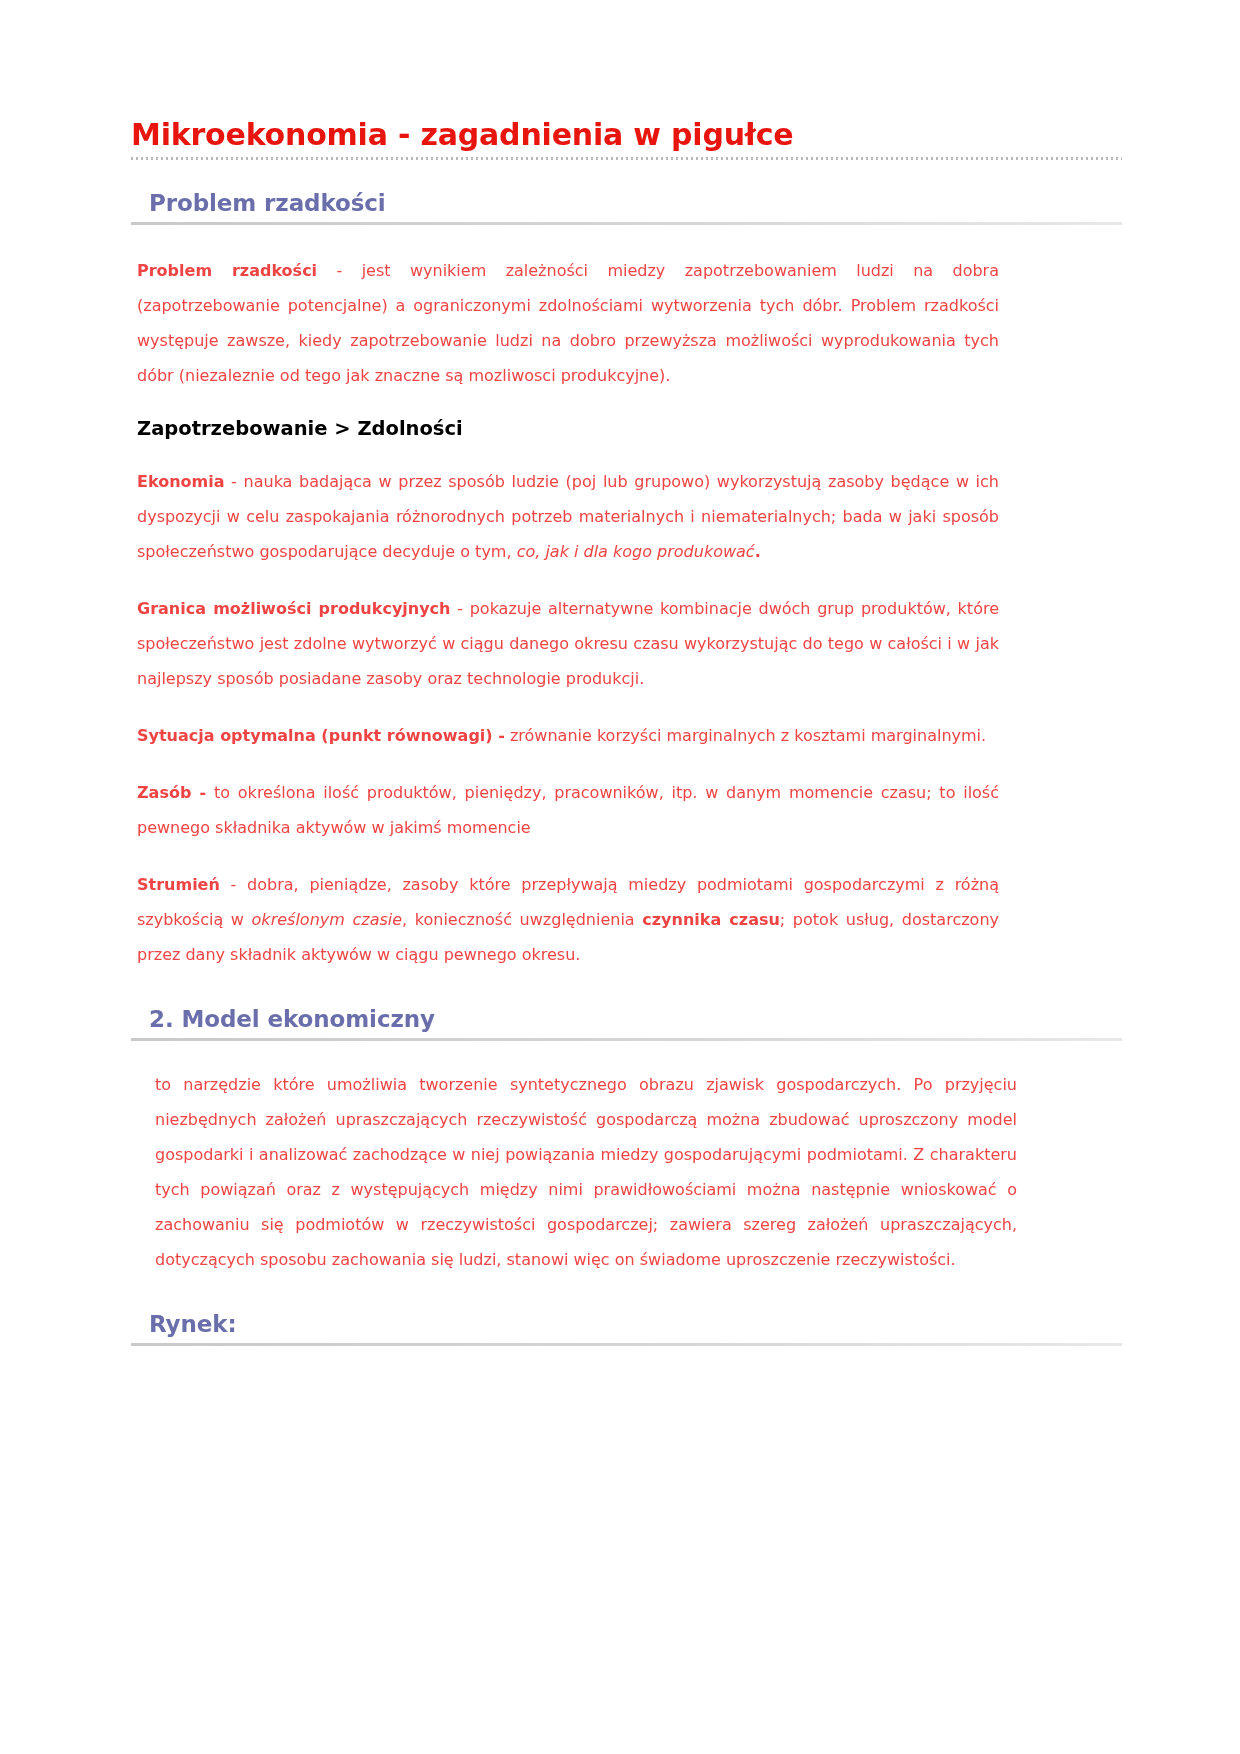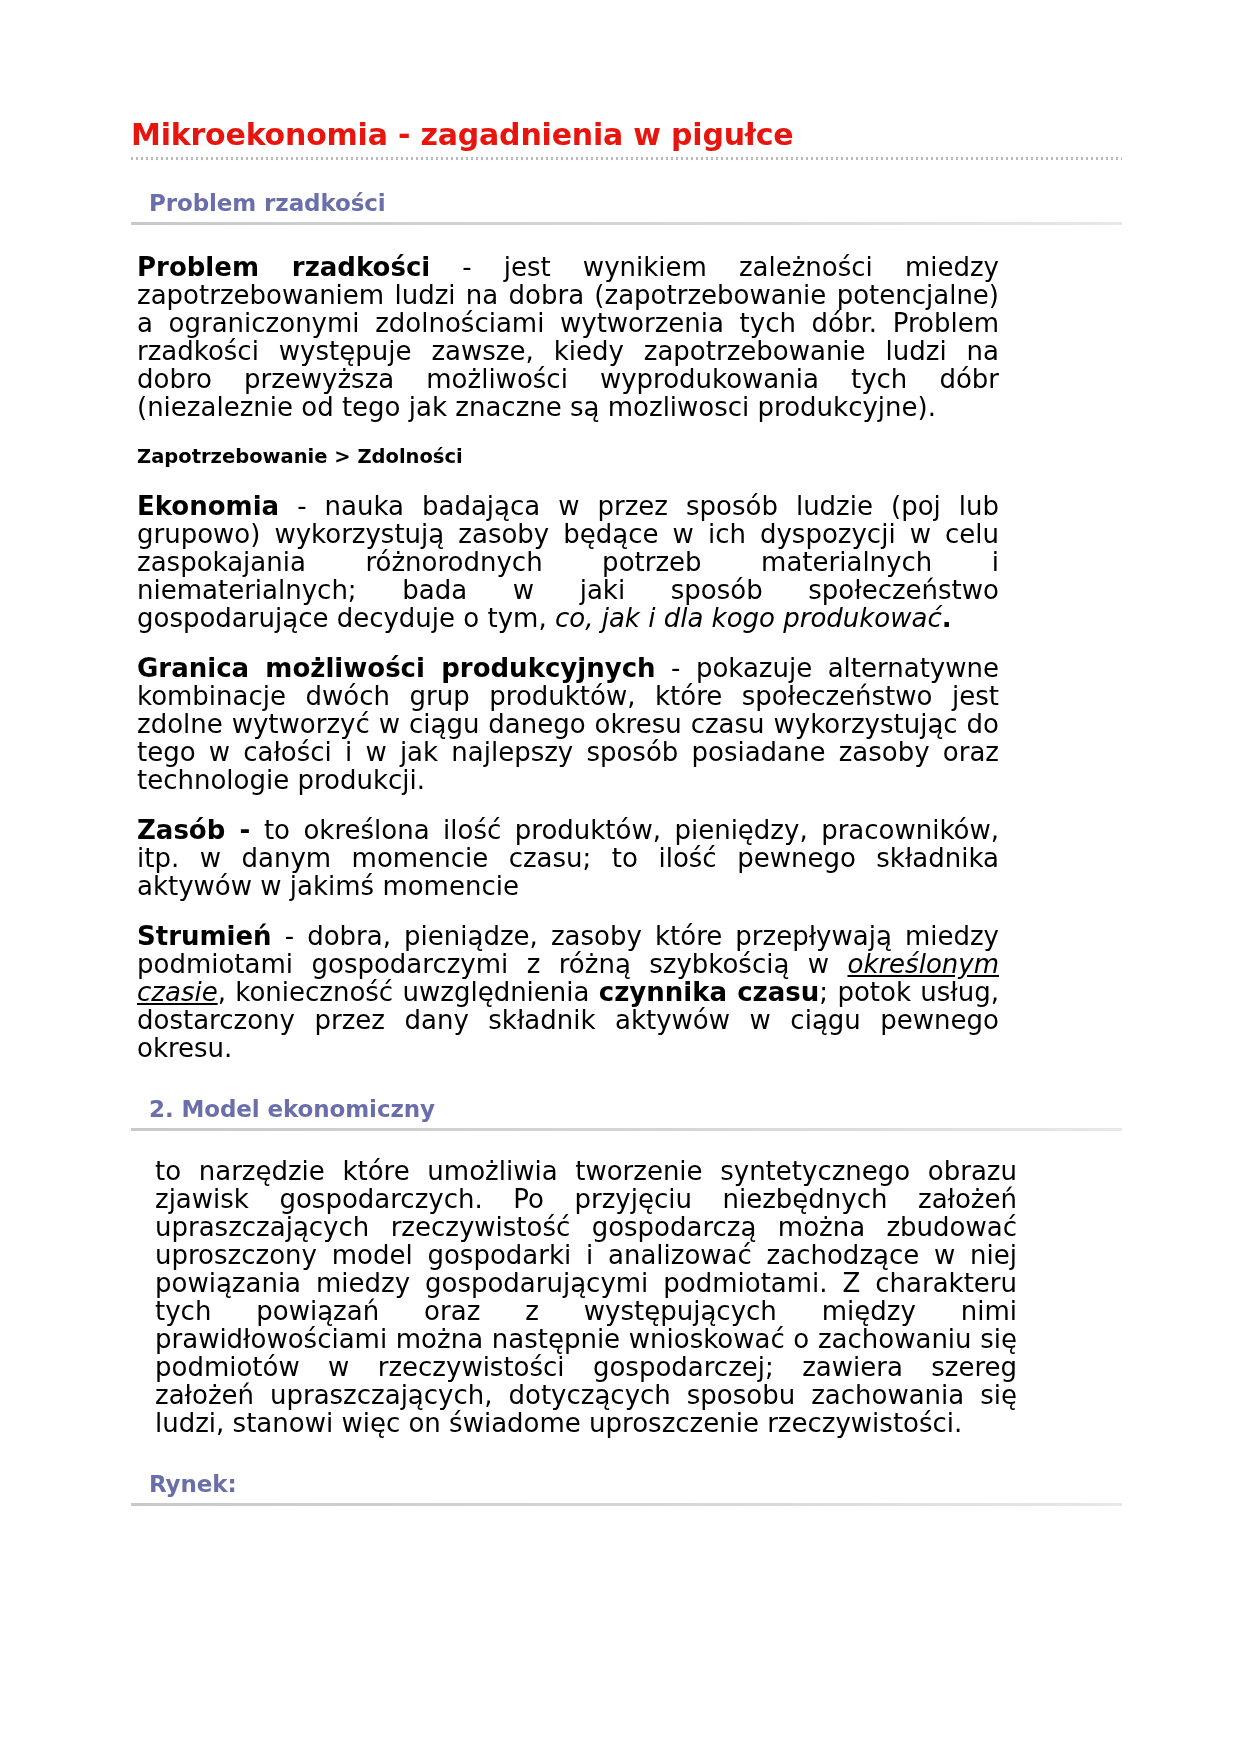--- a/index.html
+++ b/index.html
@@ -64,44 +64,43 @@
     background: linear-gradient(to right, #c9c9c9 0%, #d6d6d6 55%, #e8e8e8 100%);
     margin: 0 0 0 0;
   }
 
   
   .body-block {
     width: 862px;
     margin-left: 6px;
   }
   p.para {
-    font-size: 26px;
-    line-height: 28px;
+    font-size: 16px;
+    line-height: 35px;
     text-align: justify;
     text-justify: inter-word;
     margin: 0 0 22px 0;
-    color: #000000;
+    color: #ef4444;
     font-weight: 500;
   }
   p.para.first {
     margin-top: 28px;
   }
   p.standalone {
     font-size: 19.5px;
     line-height: 27.5px;
     margin: 0 0 22px 0;
     font-weight: bold;
     text-align: left;
   }
   .term {
     font-weight: bold;
   }
   .ital {
     font-style: italic;
-    text-decoration: underline;
   }
   .ital-bold {
     font-style: italic;
     font-weight: normal;
   }
 
   .model-body {
     margin-top: 26px;
     margin-left: 24px;
   }
@@ -129,20 +128,21 @@
       <p class="para first"><span class="term">Problem rzadkości</span><span> - jest wynikiem zależności miedzy zapotrzebowaniem ludzi na dobra (zapotrzebowanie potencjalne) a ograniczonymi zdolnościami wytworzenia tych dóbr. Problem rzadkości występuje zawsze, kiedy zapotrzebowanie ludzi na dobro przewyższa możliwości wyprodukowania tych dóbr (niezaleznie od tego jak znaczne są mozliwosci produkcyjne).</span></p>
 
       <p class="standalone">Zapotrzebowanie &gt; Zdolności</p>
 
       <p class="para"><span class="term">Ekonomia</span><span> - nauka badająca w przez sposób ludzie (poj lub grupowo) wykorzystują zasoby będące w ich dyspozycji w celu zaspokajania różnorodnych potrzeb materialnych i niematerialnych; bada w jaki sposób społeczeństwo gospodarujące decyduje o tym, </span><span class="ital-bold">co, jak i dla kogo produkować</span><span class="term">.</span></p>
 
       <p class="para"><span class="term">Granica możliwości produkcyjnych</span><span> - pokazuje alternatywne kombinacje dwóch grup produktów, które społeczeństwo jest zdolne wytworzyć w ciągu danego okresu czasu wykorzystując do tego w całości i w jak najlepszy sposób posiadane zasoby oraz technologie produkcji.</span></p>
 
 
 
+      <p class="para"><span class="term">Sytuacja optymalna (punkt równowagi) -</span><span> zrównanie korzyści marginalnych z kosztami marginalnymi.</span></p>
 
       <p class="para"><span class="term">Zasób -</span><span> to określona ilość produktów, pieniędzy, pracowników, itp. w danym momencie czasu; to ilość pewnego składnika aktywów w jakimś momencie</span></p>
 
       <p class="para"><span class="term">Strumień</span><span> - dobra, pieniądze, zasoby które przepływają miedzy podmiotami gospodarczymi z różną szybkością w </span><span class="ital">określonym czasie</span><span>, konieczność uwzględnienia </span><span class="term">czynnika czasu</span><span>; potok usług, dostarczony przez dany składnik aktywów w ciągu pewnego okresu.</span></p>
 
     </div>
   </div>
 
   <div class="section model">
     <h2 class="section-heading">2. Model ekonomiczny</h2>

